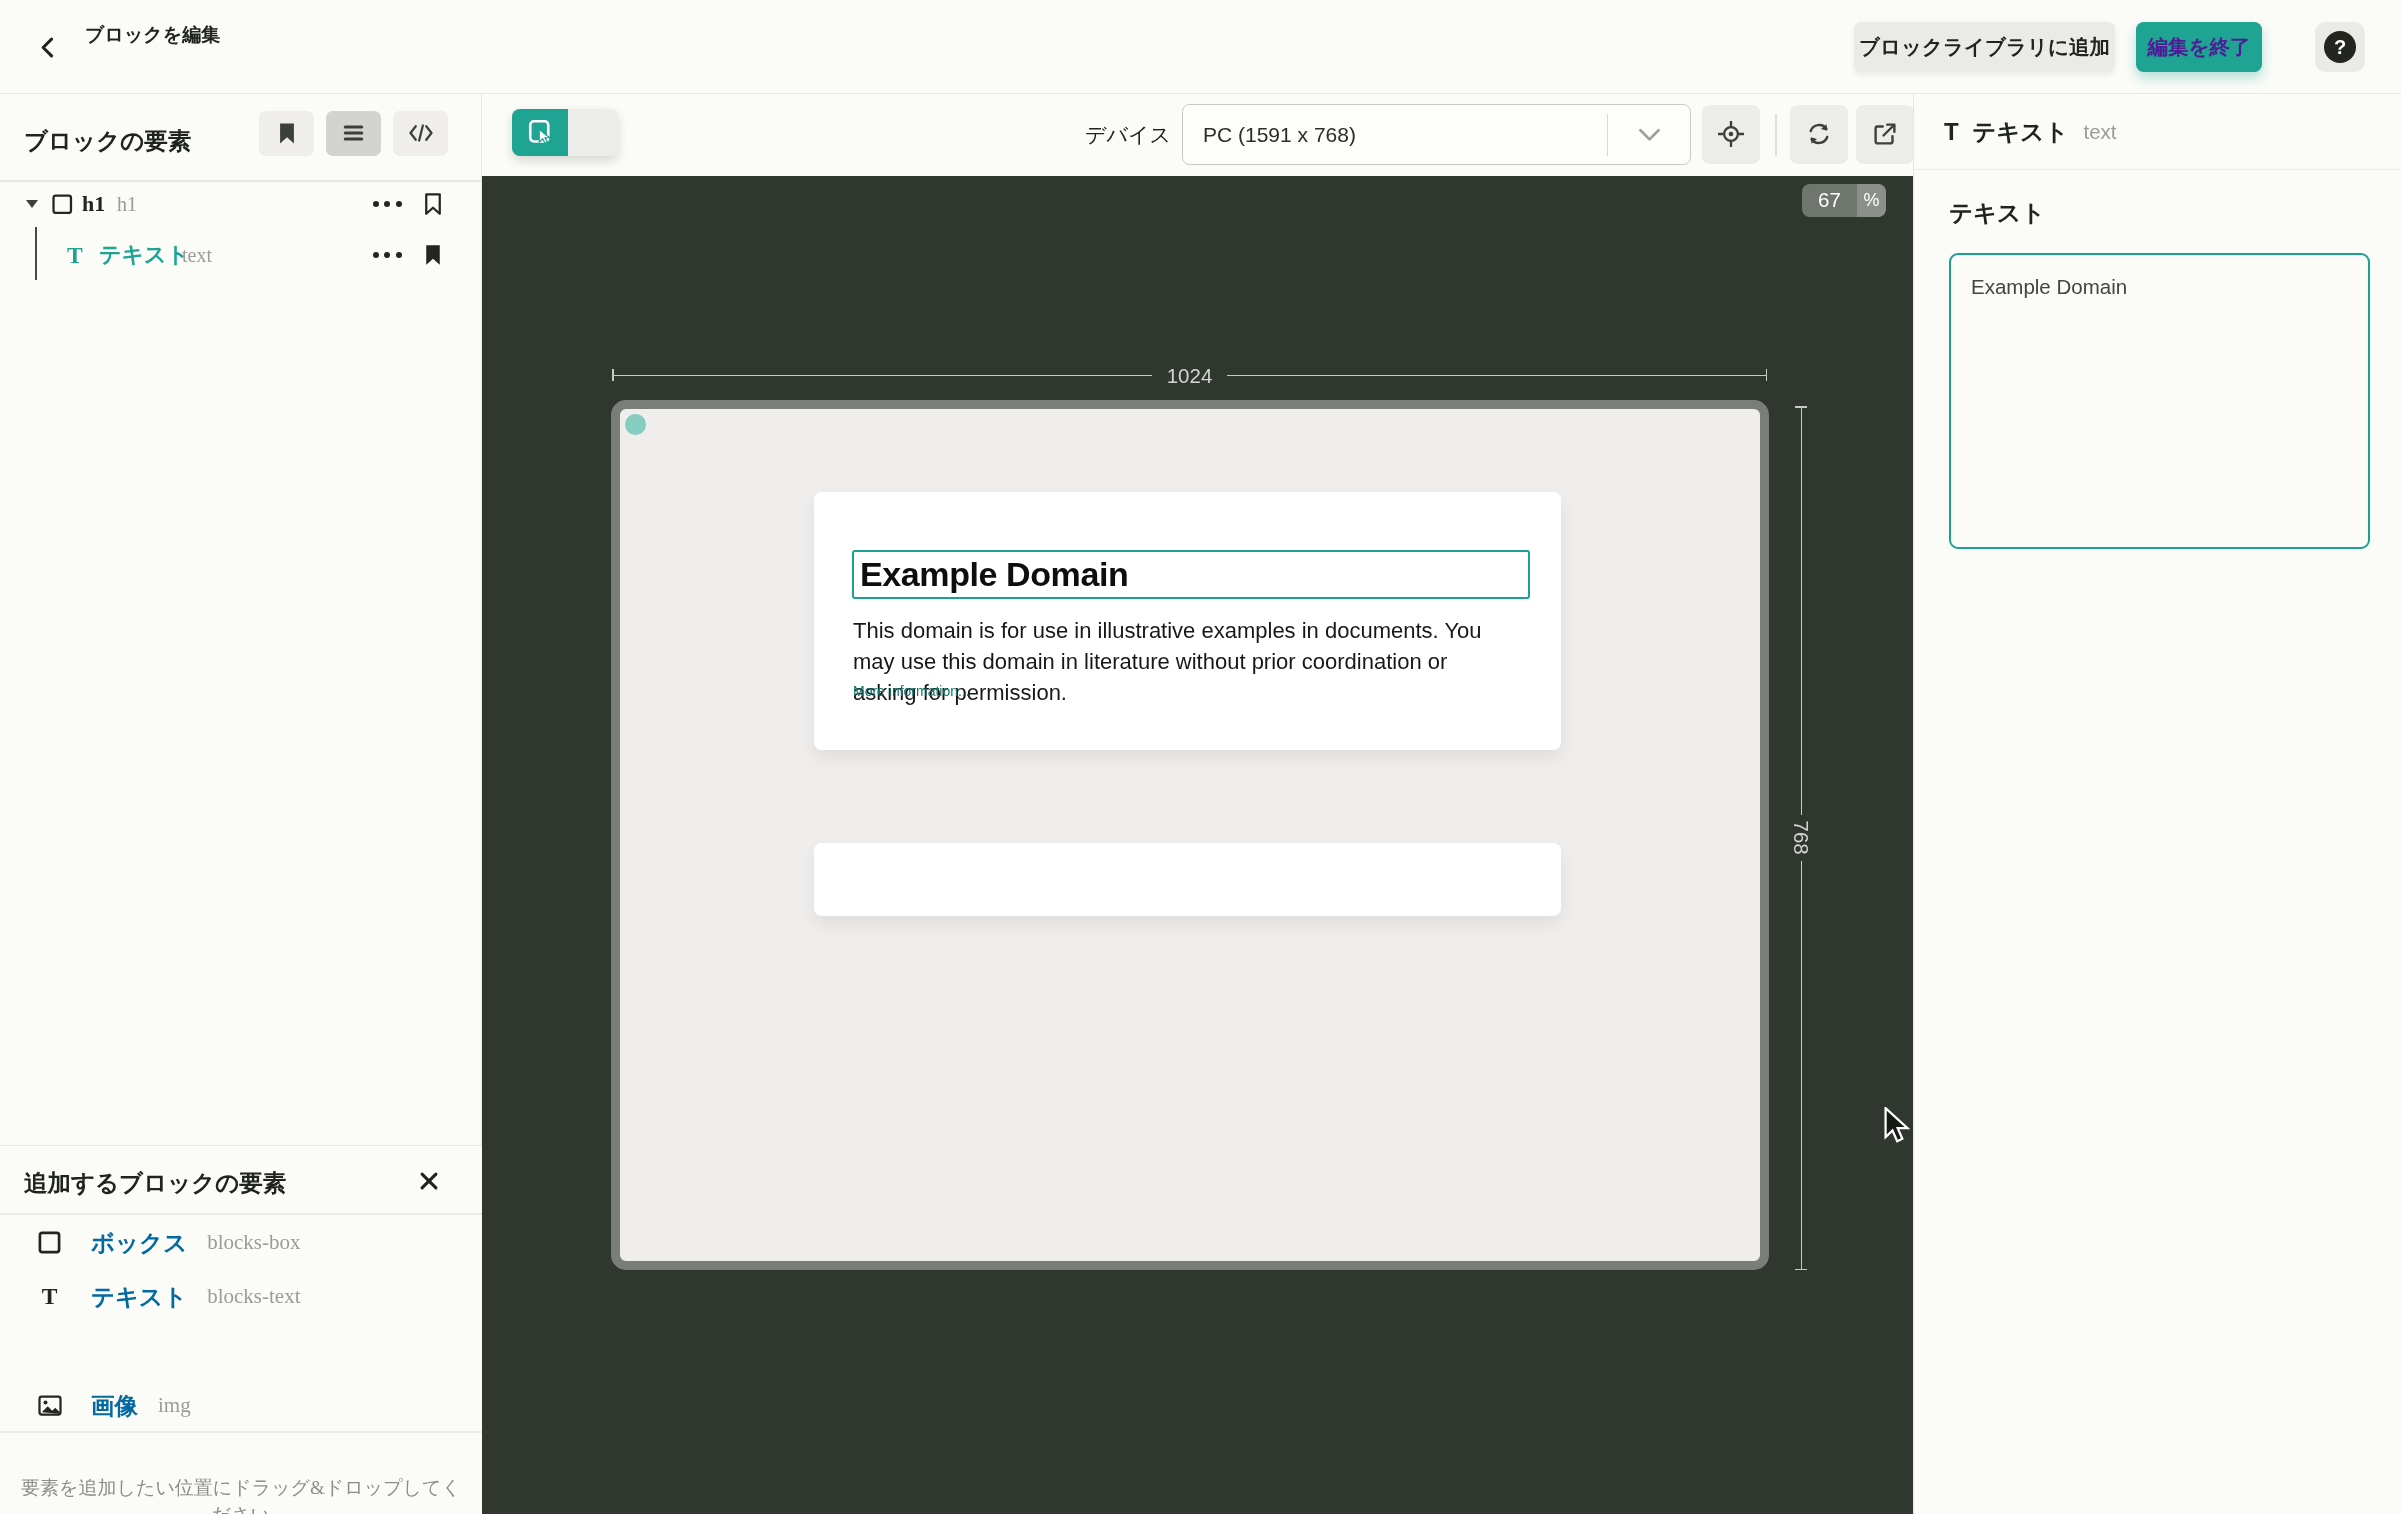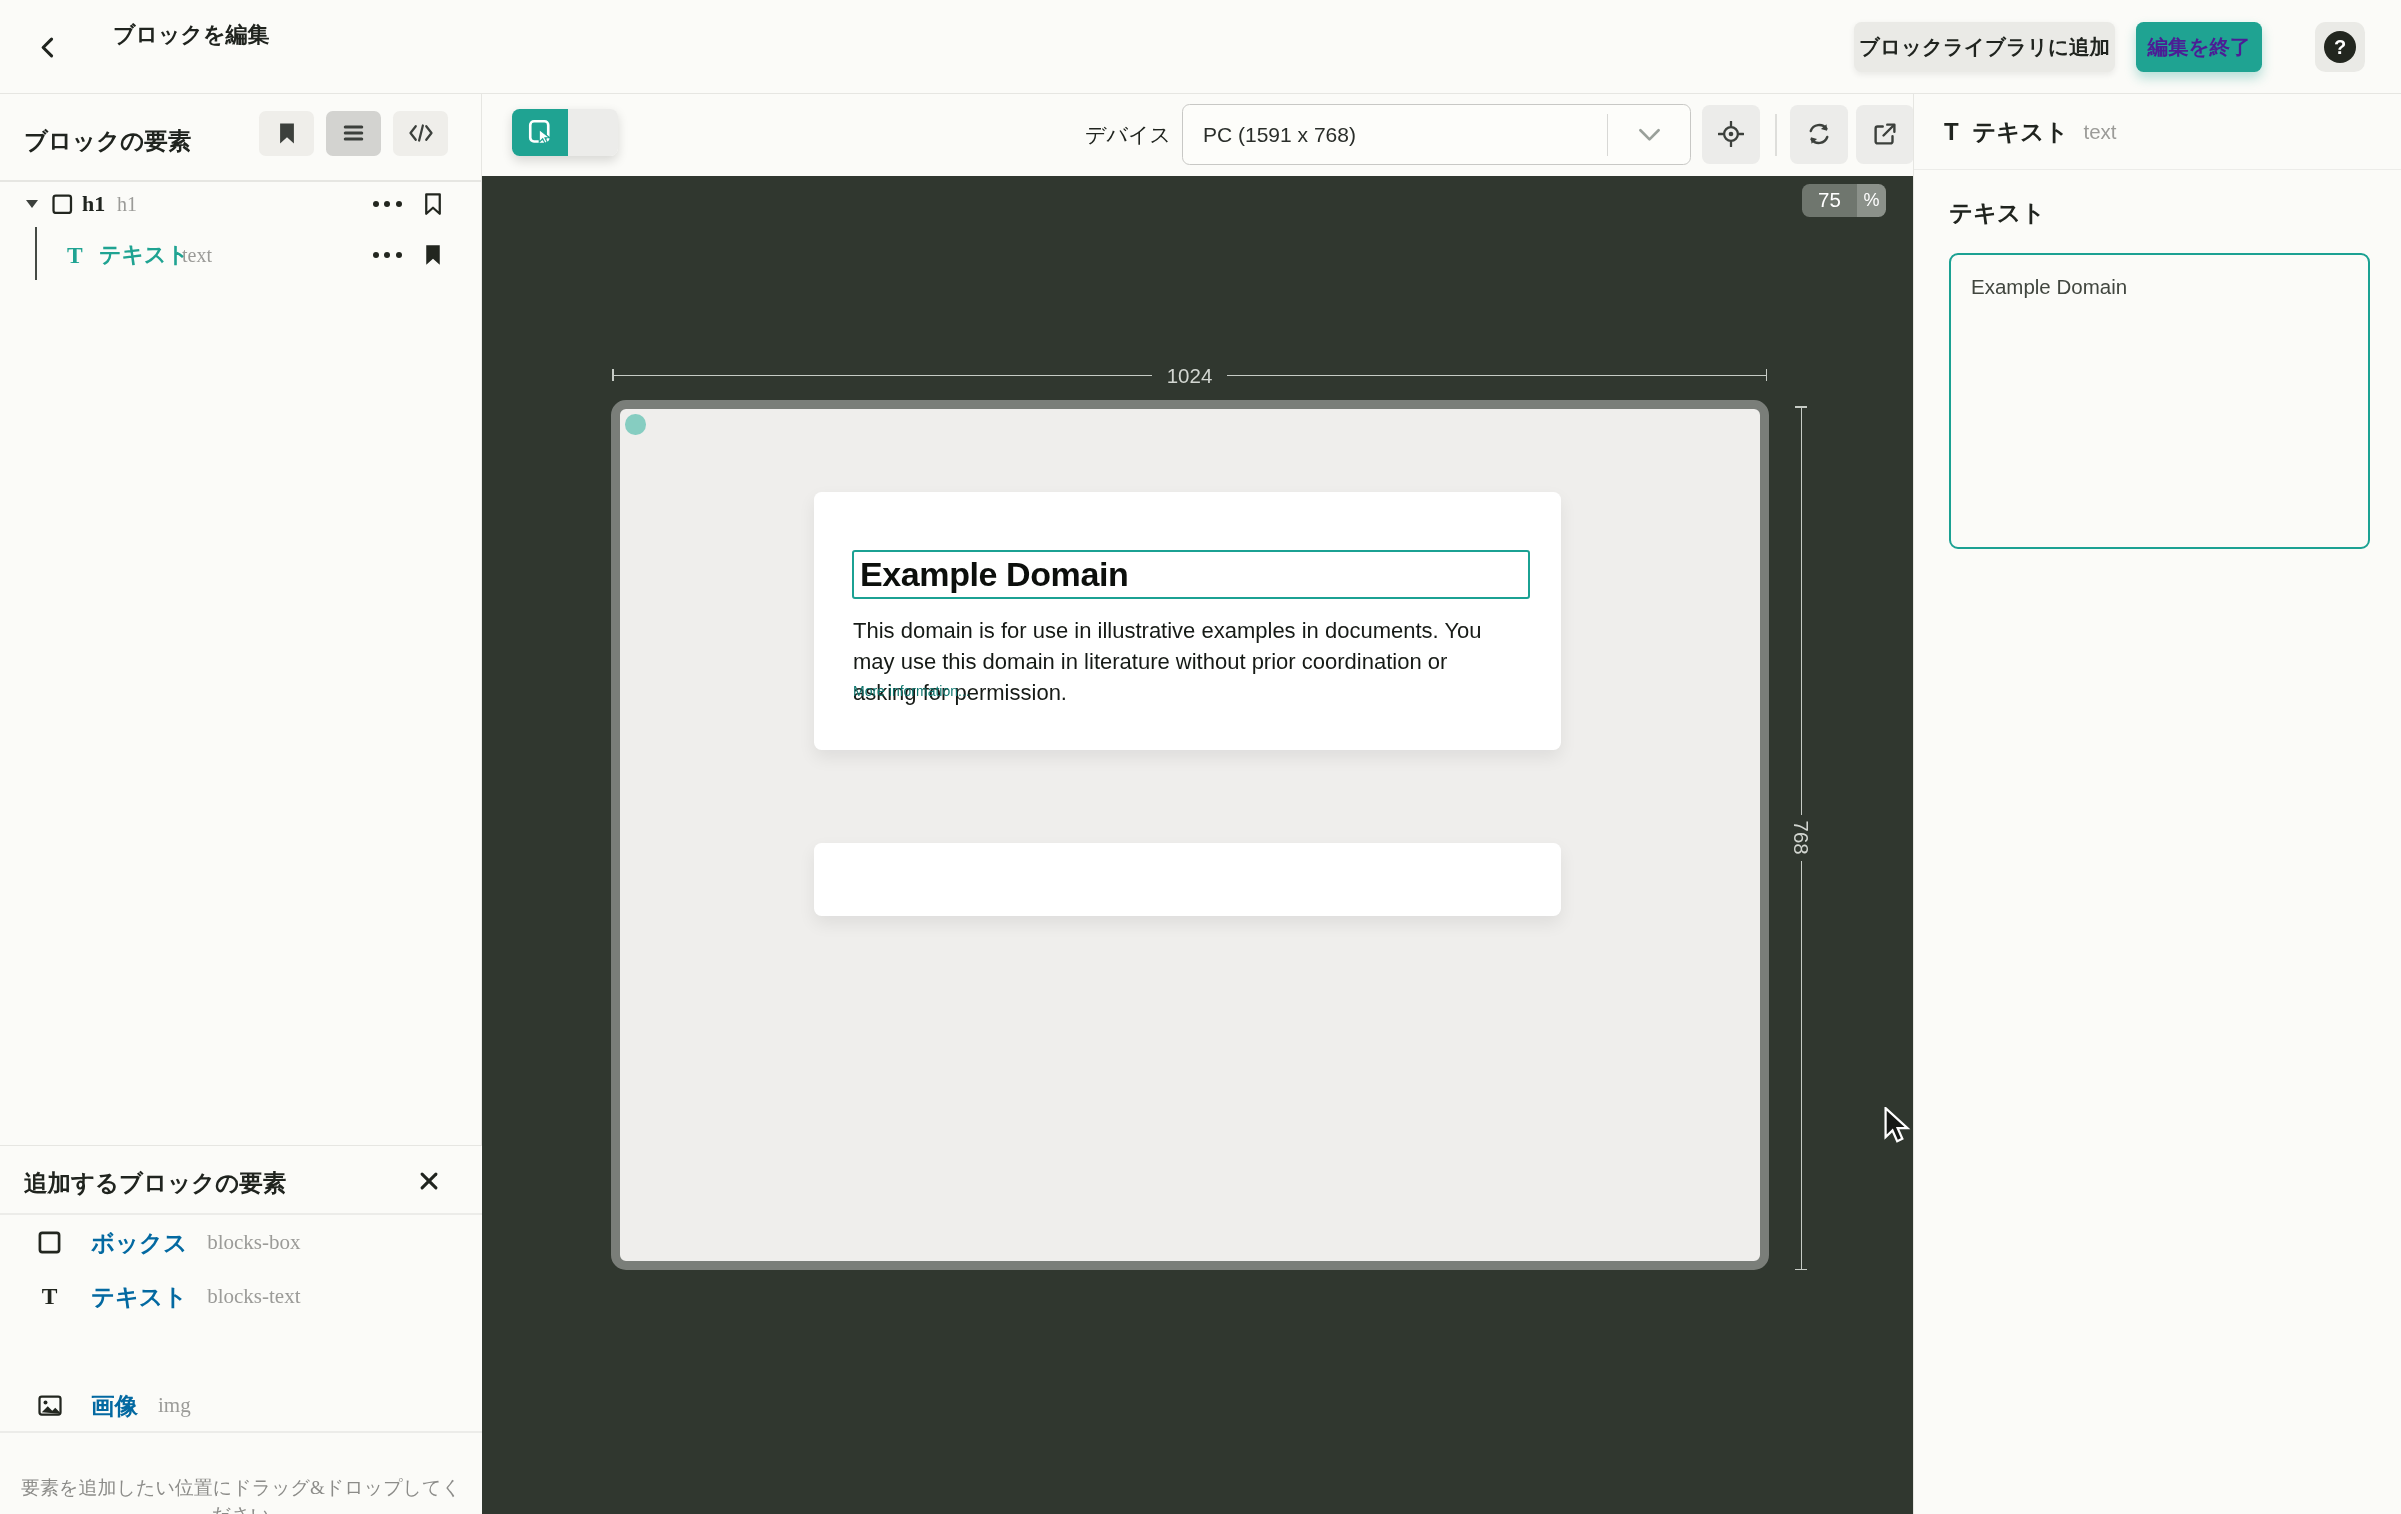--- a/index.html
+++ b/index.html
@@ -3,21 +3,21 @@
 <meta charset="utf-8">
 <style>
   * { margin:0; padding:0; box-sizing:border-box; }
   html,body { width:2401px; height:1515px; }
   body { font-family:"Liberation Sans","DejaVu Sans",sans-serif; background:#fbfbf8; overflow:hidden; }
   #app { position:relative; width:2401px; height:1515px; background:#fbfbf8; }
 
   
   #topbar { position:absolute; left:0; top:0; width:2401px; height:94px; background:#fbfbf8; border-bottom:1.5px solid #e6e6e2; z-index:30; }
   .back-btn { position:absolute; left:27px; top:26px; width:42px; height:42px; display:flex; align-items:center; justify-content:center; cursor:pointer; background:none; border:none; }
-  .topbar-title { position:absolute; left:85px; top:0; height:69px; display:flex; align-items:center; font-size:22px; font-weight:bold; color:#20241f;margin-left:28px; }
+  .topbar-title { position:absolute; left:85px; top:0; height:69px; display:flex; align-items:center; font-size:19px; font-weight:bold; color:#20241f; }
   .btn-library { position:absolute; left:1854px; top:22px; width:261px; height:50px; background:#eaeae6; border:none; border-radius:7.6px; font-size:20.5px; font-weight:600; color:#20241f; display:flex; align-items:center; justify-content:center; box-shadow:0 2.3px 6px rgba(0,0,0,.07); cursor:pointer; font-family:Liberation Serif, serif; }
   .btn-finish { position:absolute; left:2136px; top:22px; width:126px; height:50px; background:#1fa392; border:none; border-radius:7.6px; font-size:20.5px; font-weight:600; color:#4c1d95; display:flex; align-items:center; justify-content:center; box-shadow:0 6px 12px rgba(31,163,146,.32); cursor:pointer; font-family:inherit; }
   .btn-help { position:absolute; left:2315px; top:22px; width:50px; height:50px; background:#eaeae6; border:none; border-radius:10.6px; display:flex; align-items:center; justify-content:center; cursor:pointer; }
   .help-circle { width:32px; height:32px; border-radius:50%; background:#22261f; color:#fff; font-size:20px; font-weight:bold; display:flex; align-items:center; justify-content:center; }
 
   
   #sidebar { position:absolute; left:0; top:94px; width:482px; height:1421px; background:#fbfbf8; border-right:1.5px solid #e6e6e2; z-index:20;font-family:Liberation Serif, serif; }
   .sb-title { position:absolute; left:24px; top:15px; height:64px; display:flex; align-items:center; font-size:23.5px; font-weight:bold; color:#20241f; }
   .sb-toggle { position:absolute; top:16.7px; width:55px; height:45px; border:none; border-radius:6.8px; display:flex; align-items:center; justify-content:center; cursor:pointer; background:#efeeea; }
   .sb-toggle.active { background:#d3d3d0; }
@@ -307,21 +307,21 @@
             <line x1="14" y1="18" x2="28" y2="4" stroke="#3c403c" stroke-width="3.2" stroke-linecap="round"></line>
             <polyline points="19,3.5 28.5,3.5 28.5,13" fill="none" stroke="#3c403c" stroke-width="3.2" stroke-linecap="round" stroke-linejoin="round"></polyline>
           </svg>
       </span>
     </button>
   </div>
 
   <div id="viewport">
 
     <div class="zoom-pill">
-      <span class="zoom-num">75</span>
+      <span class="zoom-num">67</span>
       <span class="zoom-unit">%</span>
     </div>
 
     <div class="ruler-h">
       <span class="line l"></span>
       <span class="ruler-label">1024</span>
       <span class="line r"></span>
     </div>
 
     <div class="ruler-v">

